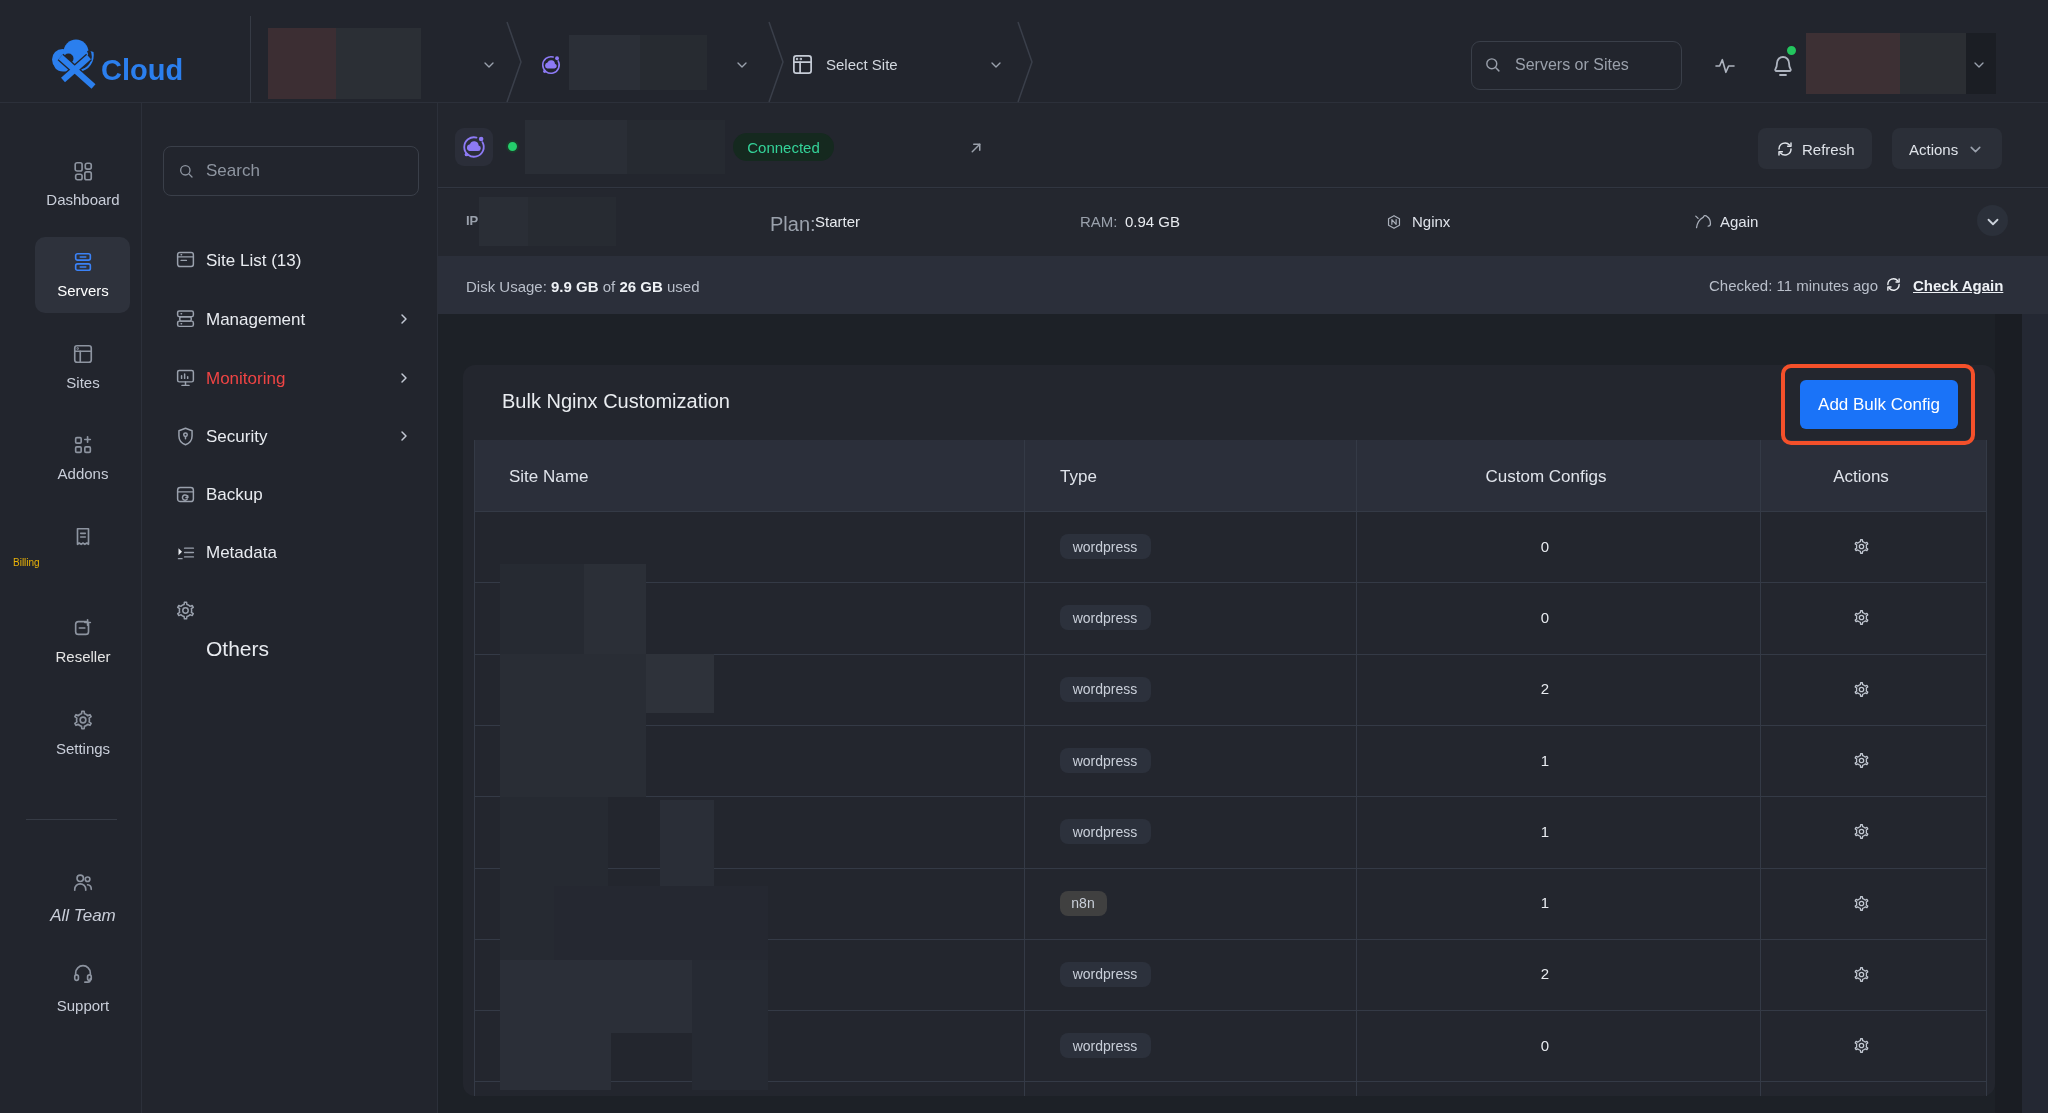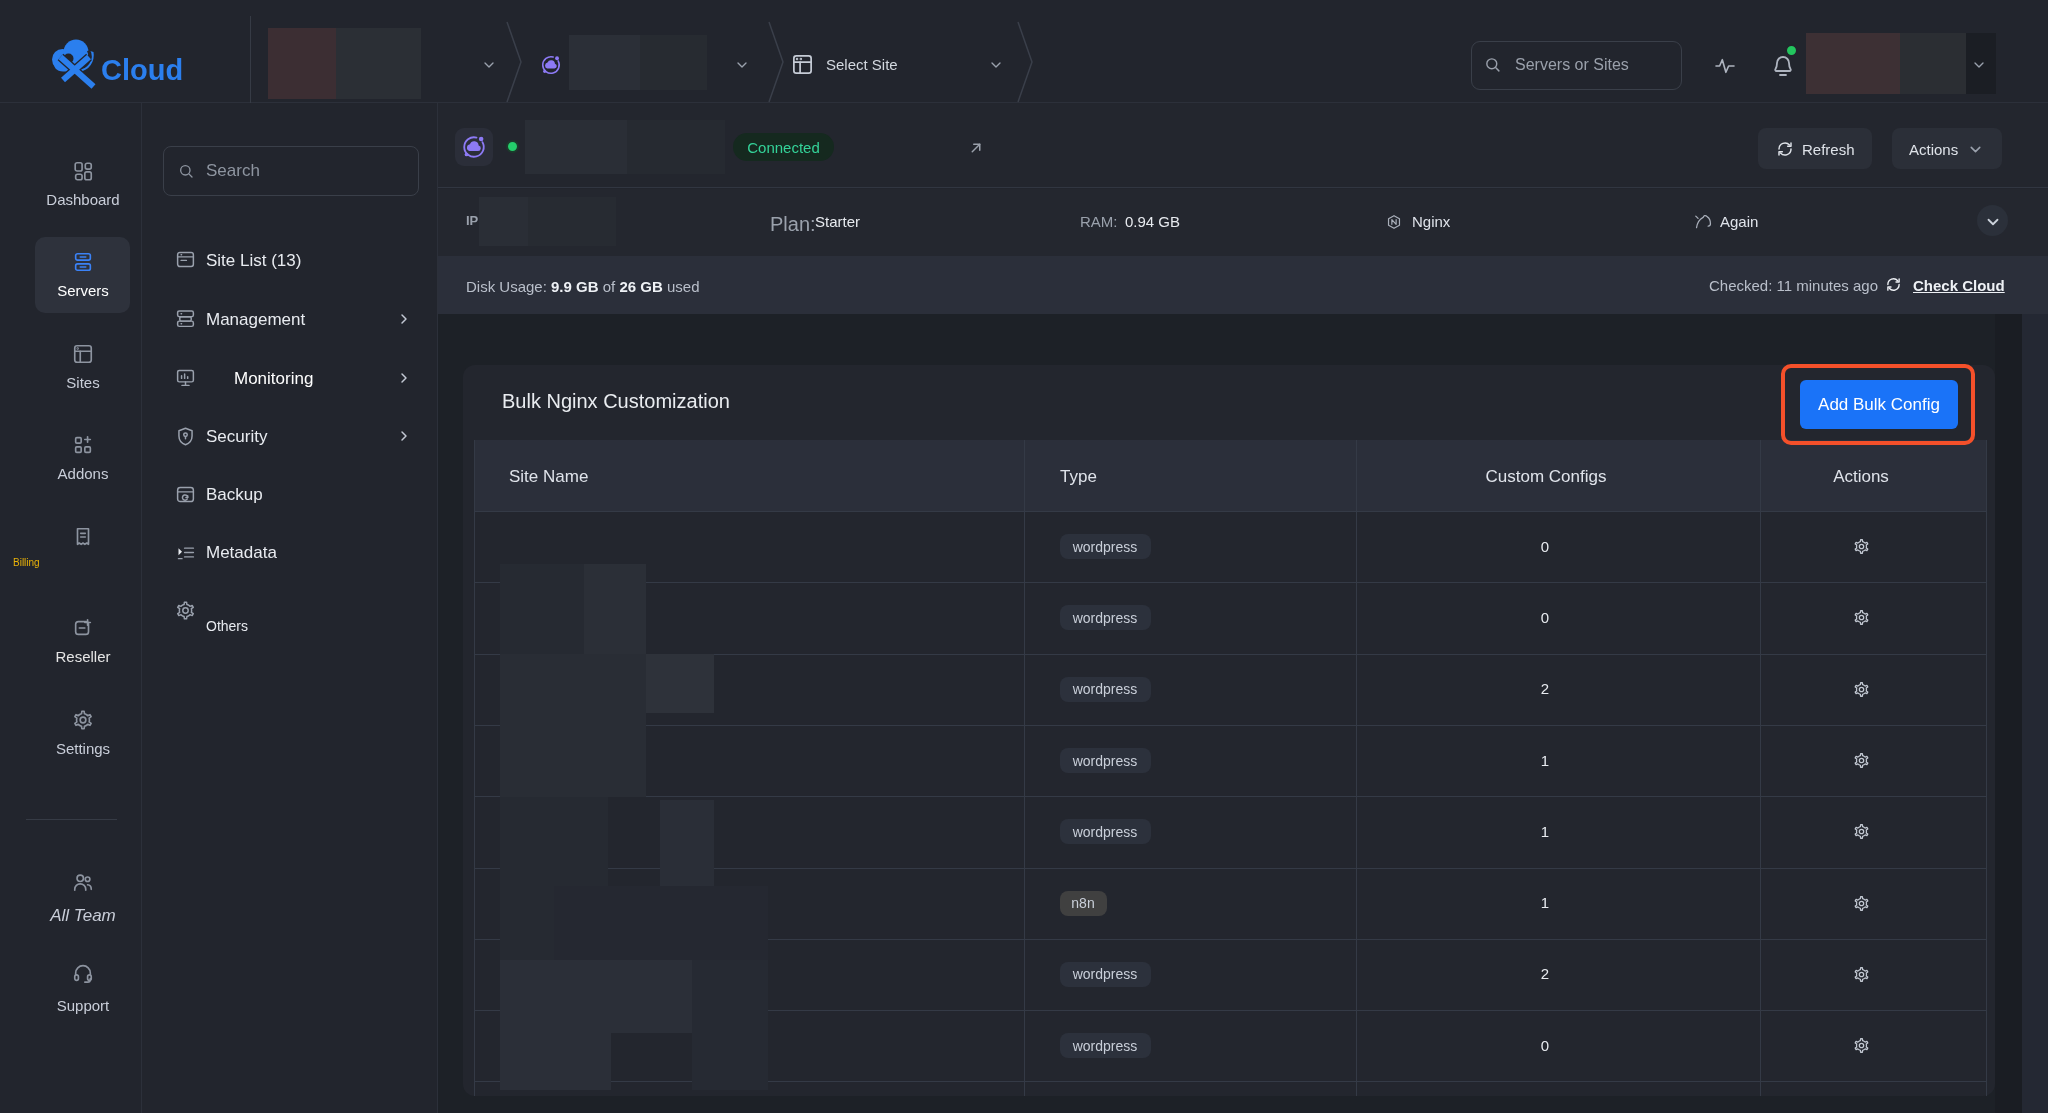--- a/index.html
+++ b/index.html
@@ -203,21 +203,21 @@
       <path d="M9 6l6 6-6 6"></path>
     </svg>
     <svg class="abs" style="left:175px;top:367.4px;" width="21" height="21" viewBox="0 0 24 24" fill="none" stroke="#9aa1ad" stroke-width="1.7" stroke-linecap="round" stroke-linejoin="round">
       <rect x="3" y="4" width="18" height="13" rx="2"></rect>
       <path d="M12 17v4"></path>
       <path d="M8 21h8"></path>
       <path d="M7.5 13v-3"></path>
       <path d="M11 13V8"></path>
       <path d="M14.5 13v-2"></path>
     </svg>
-    <div class="abs" style="left:206px;top:368.9px;font-size:17px;color:#ffffff;margin-left:28px;">Monitoring</div>
+    <div class="abs" style="left:206px;top:368.9px;font-size:17px;color:#ef4444;">Monitoring</div>
     <svg class="abs" style="left:396px;top:369.9px;" width="16" height="16" viewBox="0 0 24 24" fill="none" stroke="#c3c9d4" stroke-width="2.2" stroke-linecap="round" stroke-linejoin="round">
       <path d="M9 6l6 6-6 6"></path>
     </svg>
     <svg class="abs" style="left:175px;top:425.9px;" width="21" height="21" viewBox="0 0 24 24" fill="none" stroke="#9aa1ad" stroke-width="1.7" stroke-linecap="round" stroke-linejoin="round">
       <path d="M12 2.5l7.5 3v6c0 5-3.5 8.5-7.5 10-4-1.5-7.5-5-7.5-10v-6z"></path>
       <circle cx="12" cy="10" r="2"></circle>
       <path d="M12 12v2.5"></path>
     </svg>
     <div class="abs" style="left:206px;top:427.4px;font-size:17px;color:#e8ebf0;">Security</div>
     <svg class="abs" style="left:396px;top:428.4px;" width="16" height="16" viewBox="0 0 24 24" fill="none" stroke="#c3c9d4" stroke-width="2.2" stroke-linecap="round" stroke-linejoin="round">
@@ -235,21 +235,21 @@
       <path d="M11 7h10"></path>
       <path d="M11 12h10"></path>
       <path d="M11 17h10"></path>
       <path d="M4 19h4"></path>
     </svg>
     <div class="abs" style="left:206px;top:543px;font-size:17px;color:#e8ebf0;">Metadata</div>
     <svg class="abs" style="left:175px;top:599.5px;" width="21" height="21" viewBox="0 0 24 24" fill="none" stroke="#9aa1ad" stroke-width="1.7" stroke-linecap="round" stroke-linejoin="round">
       <path d="M8.50 5.94 A7 7 0 0 1 10.43 5.18 L10.75 2.48 L13.25 2.48 L13.57 5.18 A7 7 0 0 1 15.50 5.94 A7 7 0 0 1 17.12 7.23 L19.62 6.16 L20.87 8.33 L18.69 9.95 A7 7 0 0 1 19.00 12.00 A7 7 0 0 1 18.69 14.05 L20.87 15.67 L19.62 17.84 L17.12 16.77 A7 7 0 0 1 15.50 18.06 A7 7 0 0 1 13.57 18.82 L13.25 21.52 L10.75 21.52 L10.43 18.82 A7 7 0 0 1 8.50 18.06 A7 7 0 0 1 6.88 16.77 L4.38 17.84 L3.13 15.67 L5.31 14.05 A7 7 0 0 1 5.00 12.00 A7 7 0 0 1 5.31 9.95 L3.13 8.33 L4.38 6.16 L6.88 7.23 A7 7 0 0 1 8.50 5.94 Z"></path>
       <circle cx="12" cy="12" r="3.1"></circle>
     </svg>
-    <div class="abs" style="left:206px;top:618px;font-size:14px;color:#e8ebf0;">Others</div>
+    <div class="abs" style="left:206px;top:637px;font-size:21px;color:#e8ebf0;">Others</div>
   </div>
 
 <div class="abs" style="left:438px;top:103px;width:1610px;height:85px;background:#23262e;border-bottom:1px solid #313641;"></div>
 
 <div class="abs" style="left:438px;top:189px;width:1610px;height:67px;background:#24272f;"></div>
 
 <div class="abs" style="left:438px;top:256px;width:1610px;height:58px;background:#2b2f3a;"></div>
 
 <div class="abs" style="left:438px;top:314px;width:1610px;height:799px;background:#1d2127;"></div>
 <div class="abs" style="left:1995px;top:314px;width:27px;height:799px;background:#1a1d23;"></div>
@@ -314,21 +314,21 @@
   </svg>
 
 <div class="abs" style="left:466px;top:278px;font-size:15px;color:#b9bfca;">Disk Usage: <b style="color:#eef1f5;">9.9 GB</b> of <b style="color:#eef1f5;">26 GB</b> used</div>
 <div class="abs" style="left:1709px;top:277px;font-size:15px;color:#b9bfca;">Checked: 11 minutes ago</div>
 <svg class="abs" style="left:1886px;top:277px;" width="15" height="15" viewBox="0 0 24 24" fill="none" stroke="#eef1f5" stroke-width="2.2" stroke-linecap="round" stroke-linejoin="round">
   <path d="M3 12a9 9 0 0 1 15.74-6"></path>
     <path d="M21 3v5h-5"></path>
     <path d="M21 12a9 9 0 0 1-15.74 6"></path>
     <path d="M3 21v-5h5"></path>
 </svg>
-<div class="abs" style="left:1913px;top:277px;font-size:15px;font-weight:bold;color:#eef1f5;text-decoration:underline;">Check Cloud</div>
+<div class="abs" style="left:1913px;top:277px;font-size:15px;font-weight:bold;color:#eef1f5;text-decoration:underline;">Check Again</div>
 
 <div class="abs" style="left:463px;top:365px;width:1532px;height:731px;border-radius:12px;background:#23262e;"></div>
 <div class="abs" style="left:502px;top:390px;font-size:20px;color:#e9ecf0;">Bulk Nginx Customization</div>
 
 <div id="table">
     <div class="abs" style="left:473.5px;top:440px;width:1512px;height:71px;background:#2b2f3a;"></div>
     <div class="abs" style="left:509px;top:466.5px;font-size:17px;color:#dfe3ea;">Site Name</div>
     <div class="abs" style="left:1060px;top:466.5px;font-size:17px;color:#dfe3ea;">Type</div>
     <div class="abs" style="left:1446px;top:466.5px;width:200px;text-align:center;font-size:17px;color:#dfe3ea;">Custom Configs</div>
     <div class="abs" style="left:1781px;top:466.5px;width:160px;text-align:center;font-size:17px;color:#dfe3ea;">Actions</div>

